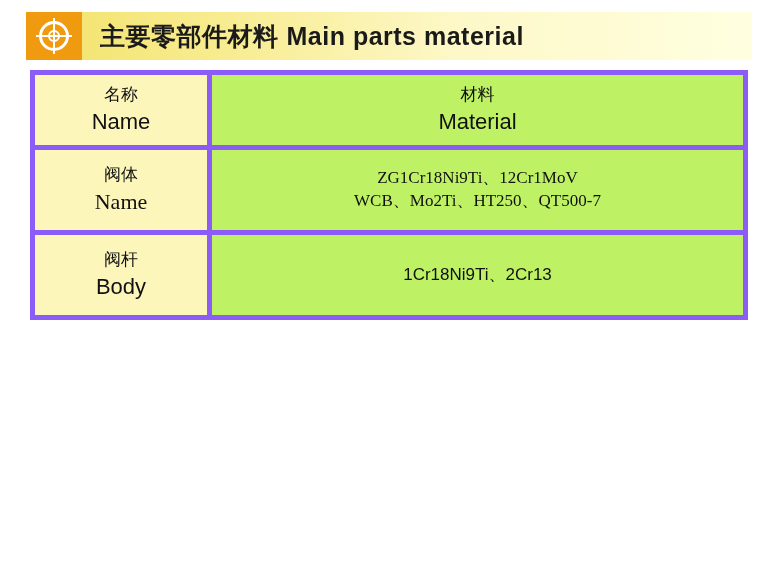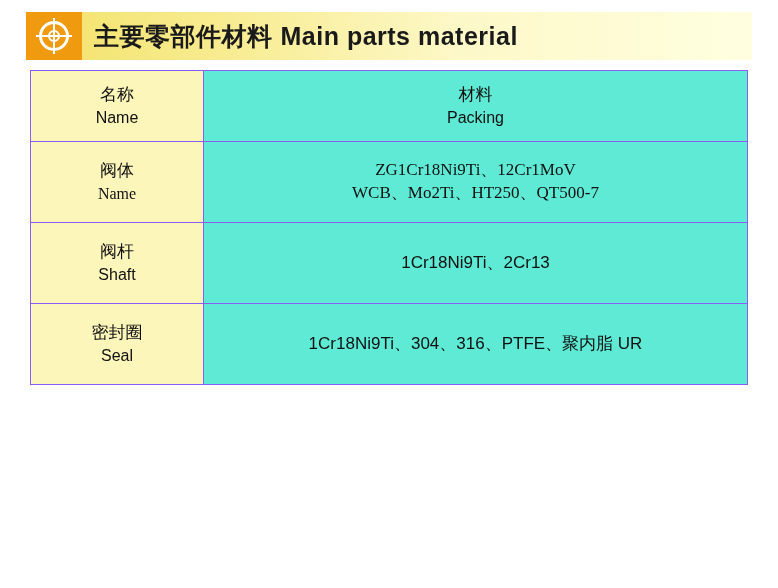--- a/index.html
+++ b/index.html
@@ -78,72 +78,72 @@
     border: 2px solid #ffffff;
     box-sizing: border-box;
     left: 50%;
     top: 50%;
     transform: translate(-50%, -50%);
   }
   .title-text {
     font-size: 25px;
     font-weight: bold;
     color: #1a1a1a;
-    padding-left: 12px;
+    padding-left: 18px;
     white-space: nowrap;
     letter-spacing: 0.5px;
   }
   .title-text .en {
     padding-left: 8px;
   }
 
   
   .mat-table {
     position: absolute;
     left: 30px;
     top: 70px;
     width: 718px;
     border-collapse: collapse;
     table-layout: fixed;
   }
   .mat-table td {
-    border: 1px solid #8b5cf6;
+    border: 5px solid #8b5cf6;
     background: #fdf8c4;
     vertical-align: middle;
     text-align: center;
     padding: 4px 6px;
     font-size: 17px;
     color: #111111;
     line-height: 1.35;
   }
   .mat-table td.name-col {
     width: 160px;
     background: #fdf6bb;
   }
   .mat-table td.mat-col {
-    background: #5eead4;
+    background: #bef264;
   }
   .row-head td {
     height: 62px;
   }
   .row-body td {
     height: 72px;
     font-family: Liberation Serif, serif;
   }
   .row-tall td {
     height: 72px;
   }
   .cell-line {
     display: block;
   }
   .cn {
     font-size: 17px;
   }
   .en2 {
-    font-size: 16px;
+    font-size: 22px;
   }
 </style>
 </head>
 <body>
 
 <div class="slide">
 
   <div class="title-bar">
     <div class="title-logo">
       <div class="logo-ring">
@@ -157,52 +157,43 @@
 
   <table class="mat-table">
     <tbody>
       <tr class="row-head">
         <td class="name-col">
           <span class="cell-line cn">名称</span>
           <span class="cell-line en2">Name</span>
         </td>
         <td class="mat-col">
           <span class="cell-line cn">材料</span>
-          <span class="cell-line en2">Packing</span>
+          <span class="cell-line en2">Material</span>
         </td>
       </tr>
 
       <tr class="row-body">
         <td class="name-col">
           <span class="cell-line cn">阀体</span>
           <span class="cell-line en2">Name</span>
         </td>
         <td class="mat-col">
           <span class="cell-line">ZG1Cr18Ni9Ti、12Cr1MoV</span>
           <span class="cell-line">WCB、Mo2Ti、HT250、QT500-7</span>
         </td>
       </tr>
 
 
       <tr class="row-tall">
         <td class="name-col">
           <span class="cell-line cn">阀杆</span>
-          <span class="cell-line en2">Shaft</span>
+          <span class="cell-line en2">Body</span>
         </td>
         <td class="mat-col">
           <span class="cell-line">1Cr18Ni9Ti、2Cr13</span>
         </td>
       </tr>
 
-      <tr class="row-tall">
-        <td class="name-col">
-          <span class="cell-line cn">密封圈</span>
-          <span class="cell-line en2">Seal</span>
-        </td>
-        <td class="mat-col">
-          <span class="cell-line">1Cr18Ni9Ti、304、316、PTFE、聚内脂 UR</span>
-        </td>
-      </tr>
 
     </tbody>
   </table>
 
 </div>
 
 </body></html>

